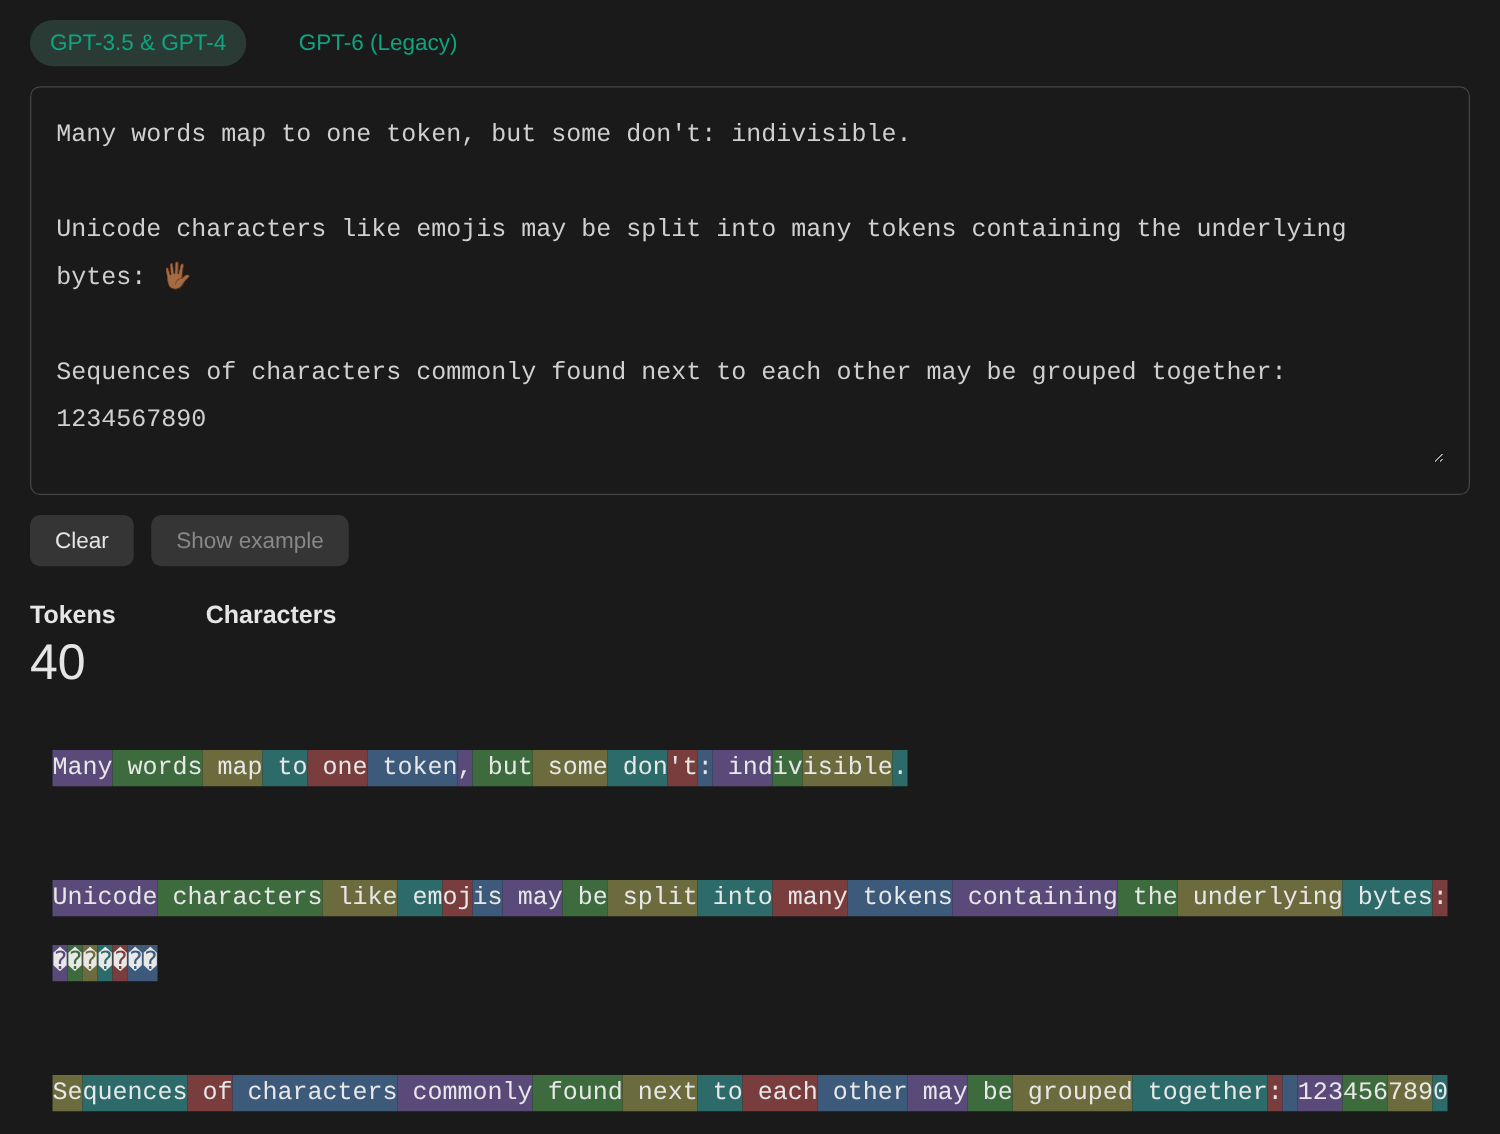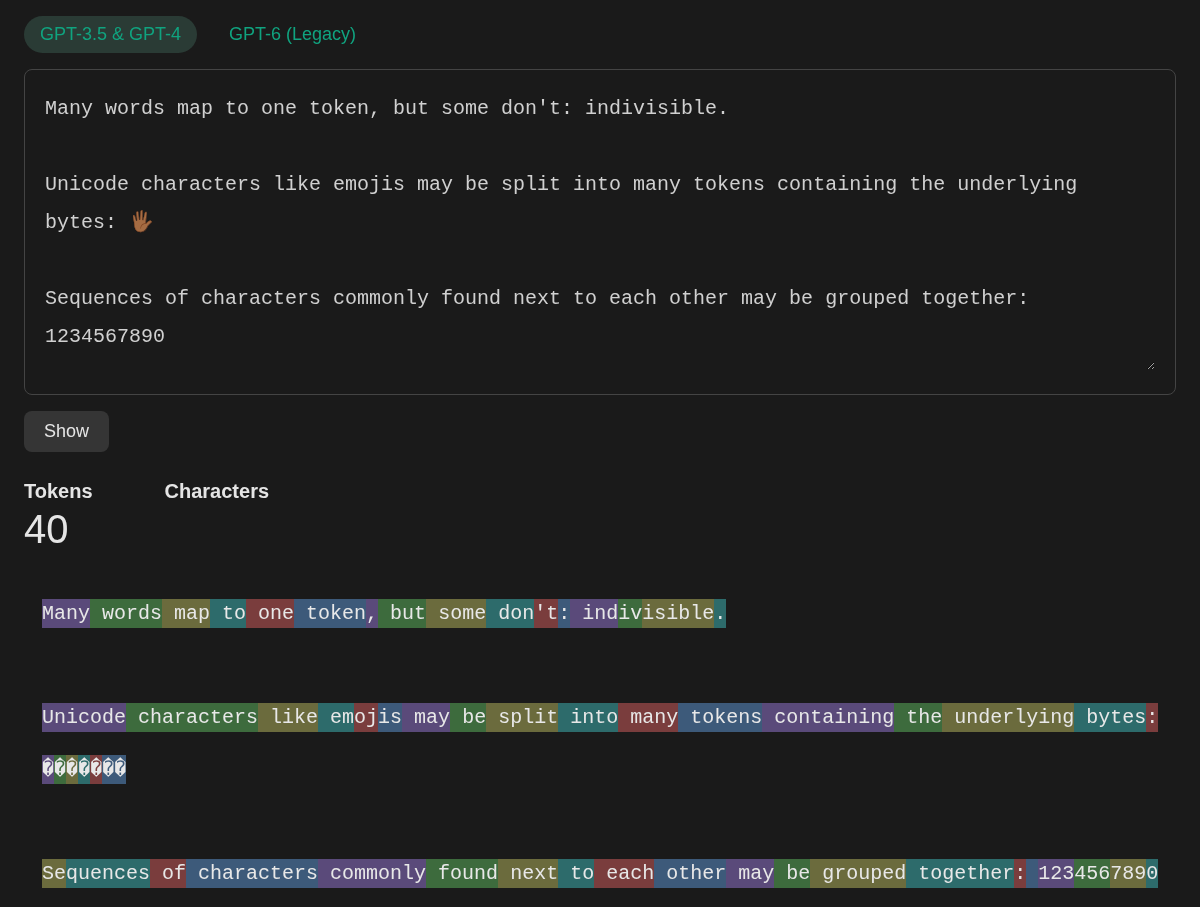--- a/index.html
+++ b/index.html
@@ -9,21 +9,21 @@
     }
     body {
       background: #1a1a1a;
       color: #e5e5e5;
       font-family: -apple-system, BlinkMacSystemFont, "Segoe UI", Helvetica, Arial, sans-serif;
       padding: 16px 24px;
       width: 1200px;
     }
     .tabs {
       display: flex;
-      gap: 16px;
+      gap: 26px;
       margin-bottom: 16px;
     }
     .tab {
       padding: 8px 16px;
       border-radius: 20px;
       font-size: 18px;
       font-weight: 500;
       cursor: pointer;
       color: #10a37f;
     }
@@ -108,21 +108,22 @@
 
 <div class="input-container">
   <textarea class="input-textarea" style="">Many words map to one token, but some don't: indivisible.
 
 Unicode characters like emojis may be split into many tokens containing the underlying bytes: 🖐🏾
 
 Sequences of characters commonly found next to each other may be grouped together: 1234567890</textarea>
 </div>
 
 <div class="buttons">
-  <button class="btn">Show</button>
+  <button class="btn">Clear</button>
+  <button class="btn secondary">Show example</button>
 </div>
 
 <div class="stats">
   <div>
     <div class="stat-label">Tokens</div>
     <div class="stat-value">40</div>
   </div>
   <div>
     <div class="stat-label">Characters</div>
   </div>

